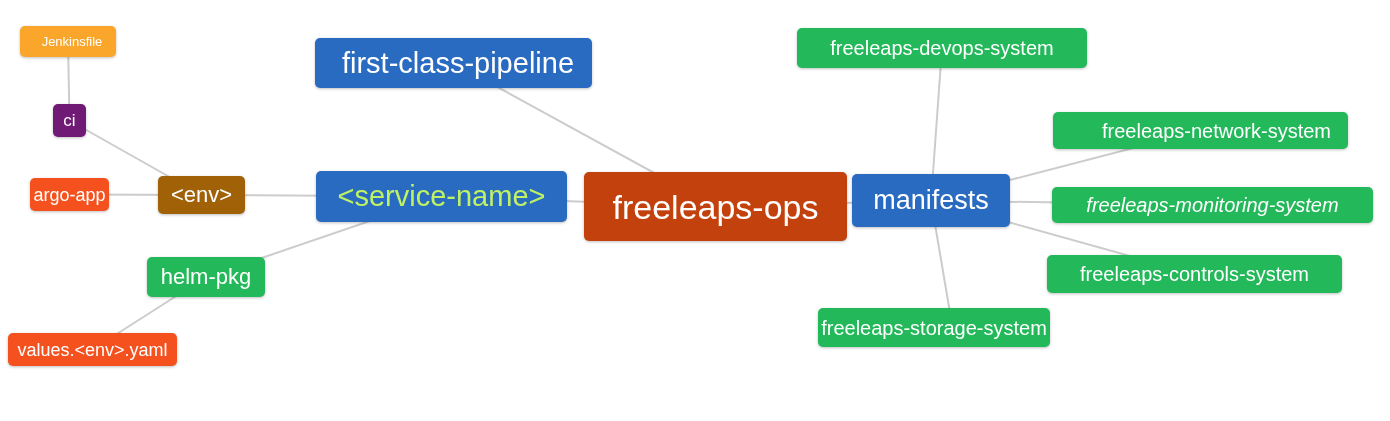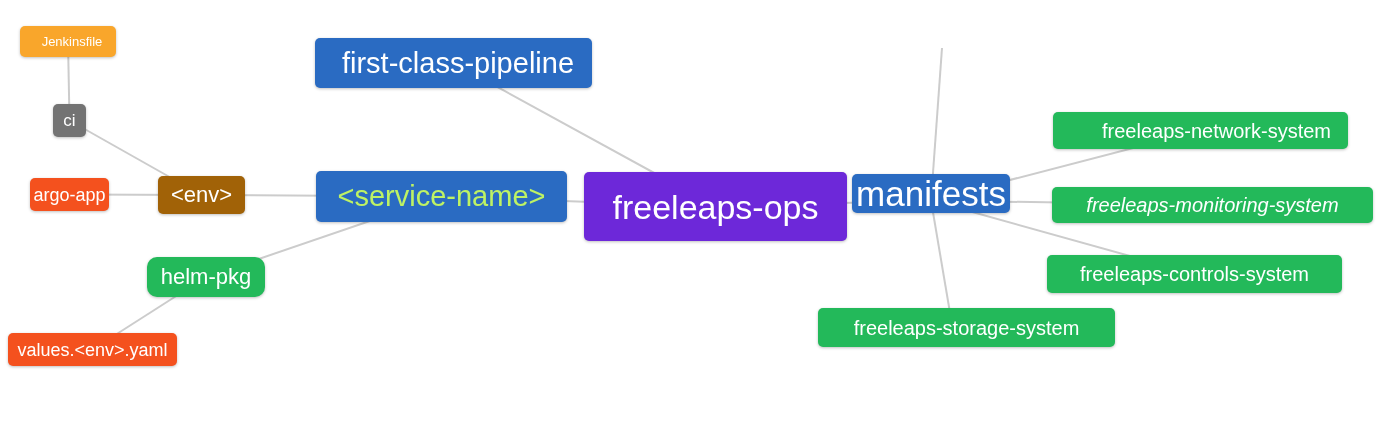--- a/index.html
+++ b/index.html
@@ -53,26 +53,27 @@
       <line x1="441.5" y1="196.5" x2="715.5" y2="206.5" stroke="#cccccc" stroke-width="2"></line>
       <line x1="715.5" y1="206.5" x2="931" y2="200.5" stroke="#cccccc" stroke-width="2"></line>
       <line x1="931" y1="200.5" x2="942" y2="48" stroke="#cccccc" stroke-width="2"></line>
       <line x1="931" y1="200.5" x2="1200.5" y2="130.5" stroke="#cccccc" stroke-width="2"></line>
       <line x1="931" y1="200.5" x2="1212.5" y2="205" stroke="#cccccc" stroke-width="2"></line>
       <line x1="931" y1="200.5" x2="1194.5" y2="274" stroke="#cccccc" stroke-width="2"></line>
       <line x1="931" y1="200.5" x2="952.5" y2="327.5" stroke="#cccccc" stroke-width="2"></line>
     </svg>
 
   <div class="node" style="left: 20px; top: 26px; width: 96px; height: 31px; font-size: 13px; background: rgb(249, 166, 43); color: rgb(255, 255, 255); padding-left: 8px;">Jenkinsfile</div>
-  <div class="node" style="left: 53px; top: 104px; width: 33px; height: 33px; font-size: 17px; background: #737373; color: rgb(255, 255, 255);">ci</div>
+  <div class="node" style="left: 53px; top: 104px; width: 33px; height: 33px; font-size: 17px; background: #701a75; color: rgb(255, 255, 255);">ci</div>
   <div class="node" style="left: 30px; top: 178px; width: 79px; height: 33px; font-size: 18px; background: rgb(244, 81, 30); color: rgb(255, 255, 255);">argo-app</div>
   <div class="node" style="left: 158px; top: 176px; width: 87px; height: 38px; font-size: 22px; background: #a16207; color: rgb(255, 255, 255);">&lt;env&gt;</div>
-  <div class="node" style="left: 147px; top: 257px; width: 118px; height: 40px; font-size: 22px; background: rgb(35, 185, 90); color: rgb(255, 255, 255); border-radius: 10px;">helm-pkg</div>
+  <div class="node" style="left: 147px; top: 257px; width: 118px; height: 40px; font-size: 22px; background: rgb(35, 185, 90); color: rgb(255, 255, 255);">helm-pkg</div>
   <div class="node" style="left: 8px; top: 333px; width: 169px; height: 33px; font-size: 18px; background: rgb(244, 81, 30); color: rgb(255, 255, 255);">values.&lt;env&gt;.yaml</div>
   <div class="node" style="left: 315px; top: 38px; width: 277px; height: 50px; font-size: 29px; background: rgb(42, 107, 194); color: rgb(255, 255, 255); padding-left: 9px;">first-class-pipeline</div>
   <div class="node" style="left: 316px; top: 171px; width: 251px; height: 51px; font-size: 29px; background: rgb(42, 107, 194); color: #bef264;">&lt;service-name&gt;</div>
-  <div class="node" style="left: 584px; top: 172px; width: 263px; height: 69px; font-size: 34px; background: #6d28d9; color: rgb(255, 255, 255);">freeleaps-ops</div>
-  <div class="node" style="left: 852px; top: 174px; width: 158px; height: 39px; font-size: 35px; background: rgb(42, 107, 194); color: rgb(255, 255, 255);">manifests</div>
+  <div class="node" style="left: 584px; top: 172px; width: 263px; height: 69px; font-size: 34px; background: #c2410c; color: rgb(255, 255, 255);">freeleaps-ops</div>
+  <div class="node" style="left: 852px; top: 174px; width: 158px; height: 53px; font-size: 27px; background: rgb(42, 107, 194); color: rgb(255, 255, 255);">manifests</div>
+  <div class="node" style="left: 797px; top: 28px; width: 290px; height: 40px; font-size: 20px; background: rgb(35, 185, 90); color: rgb(255, 255, 255);">freeleaps-devops-system</div>
   <div class="node" style="left: 1053px; top: 112px; width: 295px; height: 37px; font-size: 20px; background: rgb(35, 185, 90); color: rgb(255, 255, 255); padding-left: 32px;">freeleaps-network-system</div>
   <div class="node" style="left: 1052px; top: 187px; width: 321px; height: 36px; font-size: 20px; background: rgb(35, 185, 90); color: rgb(255, 255, 255); font-style: italic;">freeleaps-monitoring-system</div>
   <div class="node" style="left: 1047px; top: 255px; width: 295px; height: 38px; font-size: 20px; background: rgb(35, 185, 90); color: rgb(255, 255, 255);">freeleaps-controls-system</div>
-  <div class="node" style="left: 818px; top: 308px; width: 297px; height: 39px; font-size: 20px; background: rgb(35, 185, 90); color: rgb(255, 255, 255);">freeleaps-storage-system</div>
+  <div class="node" style="left: 818px; top: 308px; width: 232px; height: 39px; font-size: 20px; background: rgb(35, 185, 90); color: rgb(255, 255, 255);">freeleaps-storage-system</div>
 </div>
 
 </body></html>

